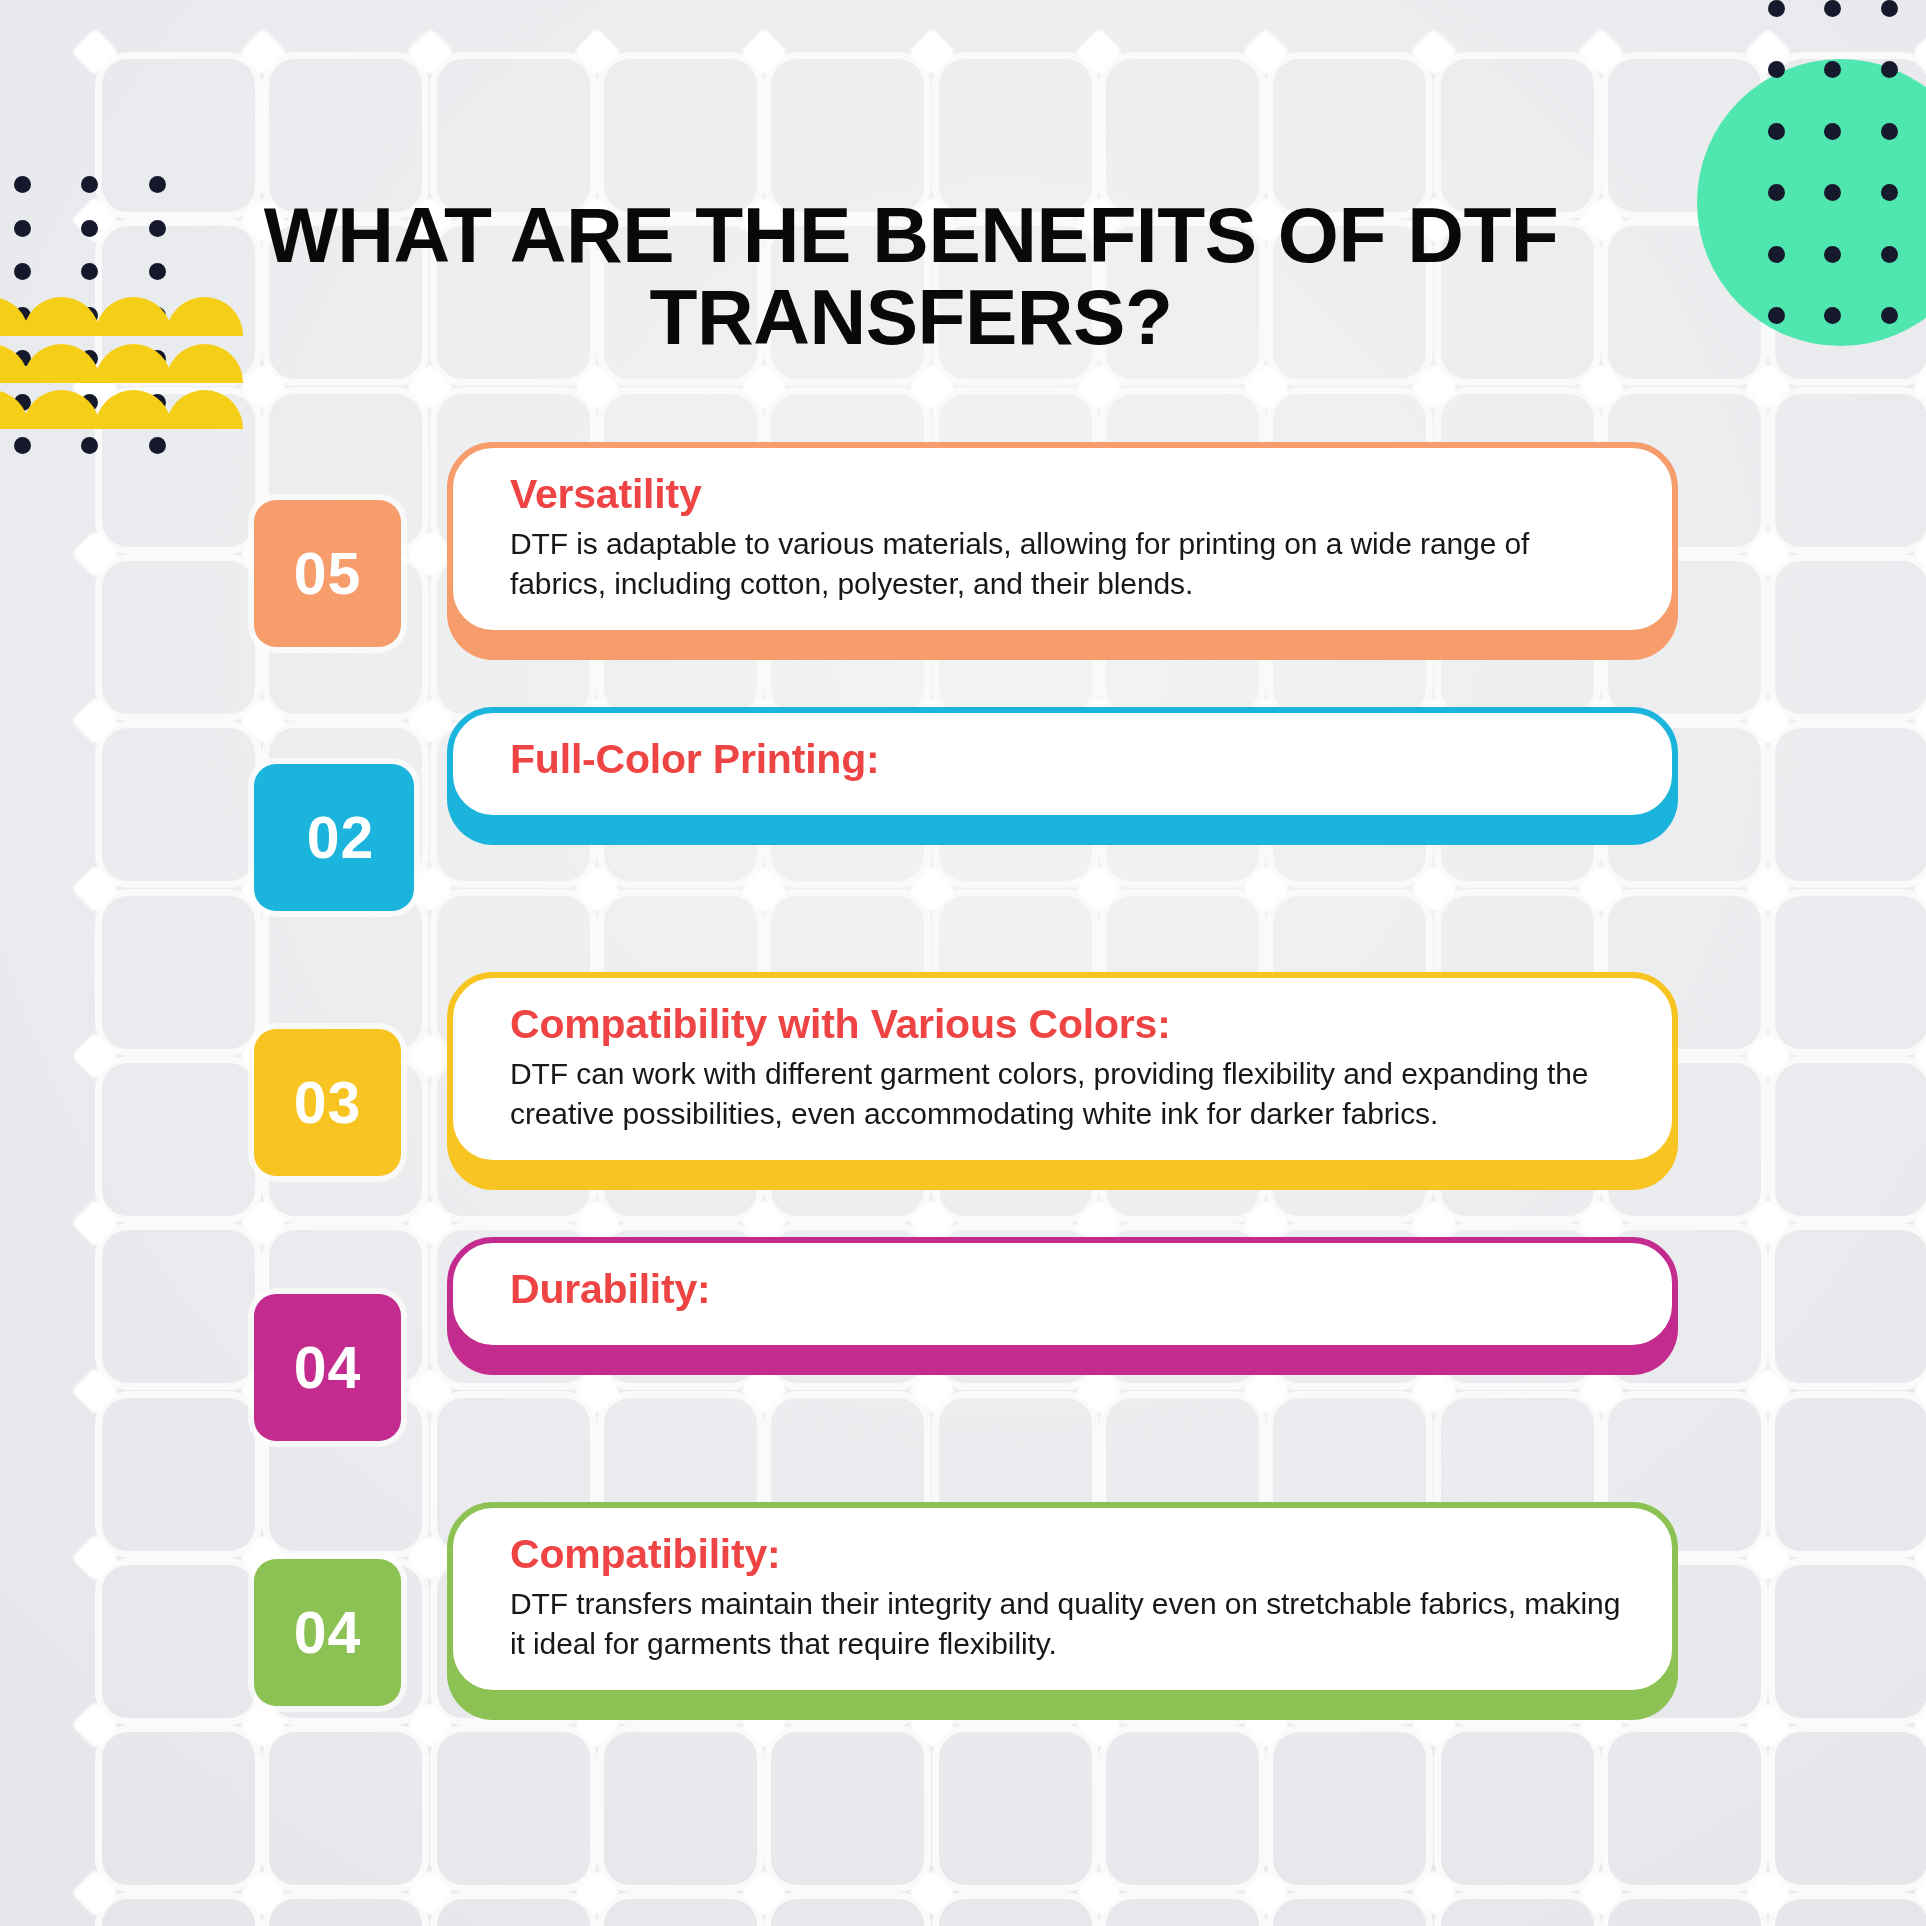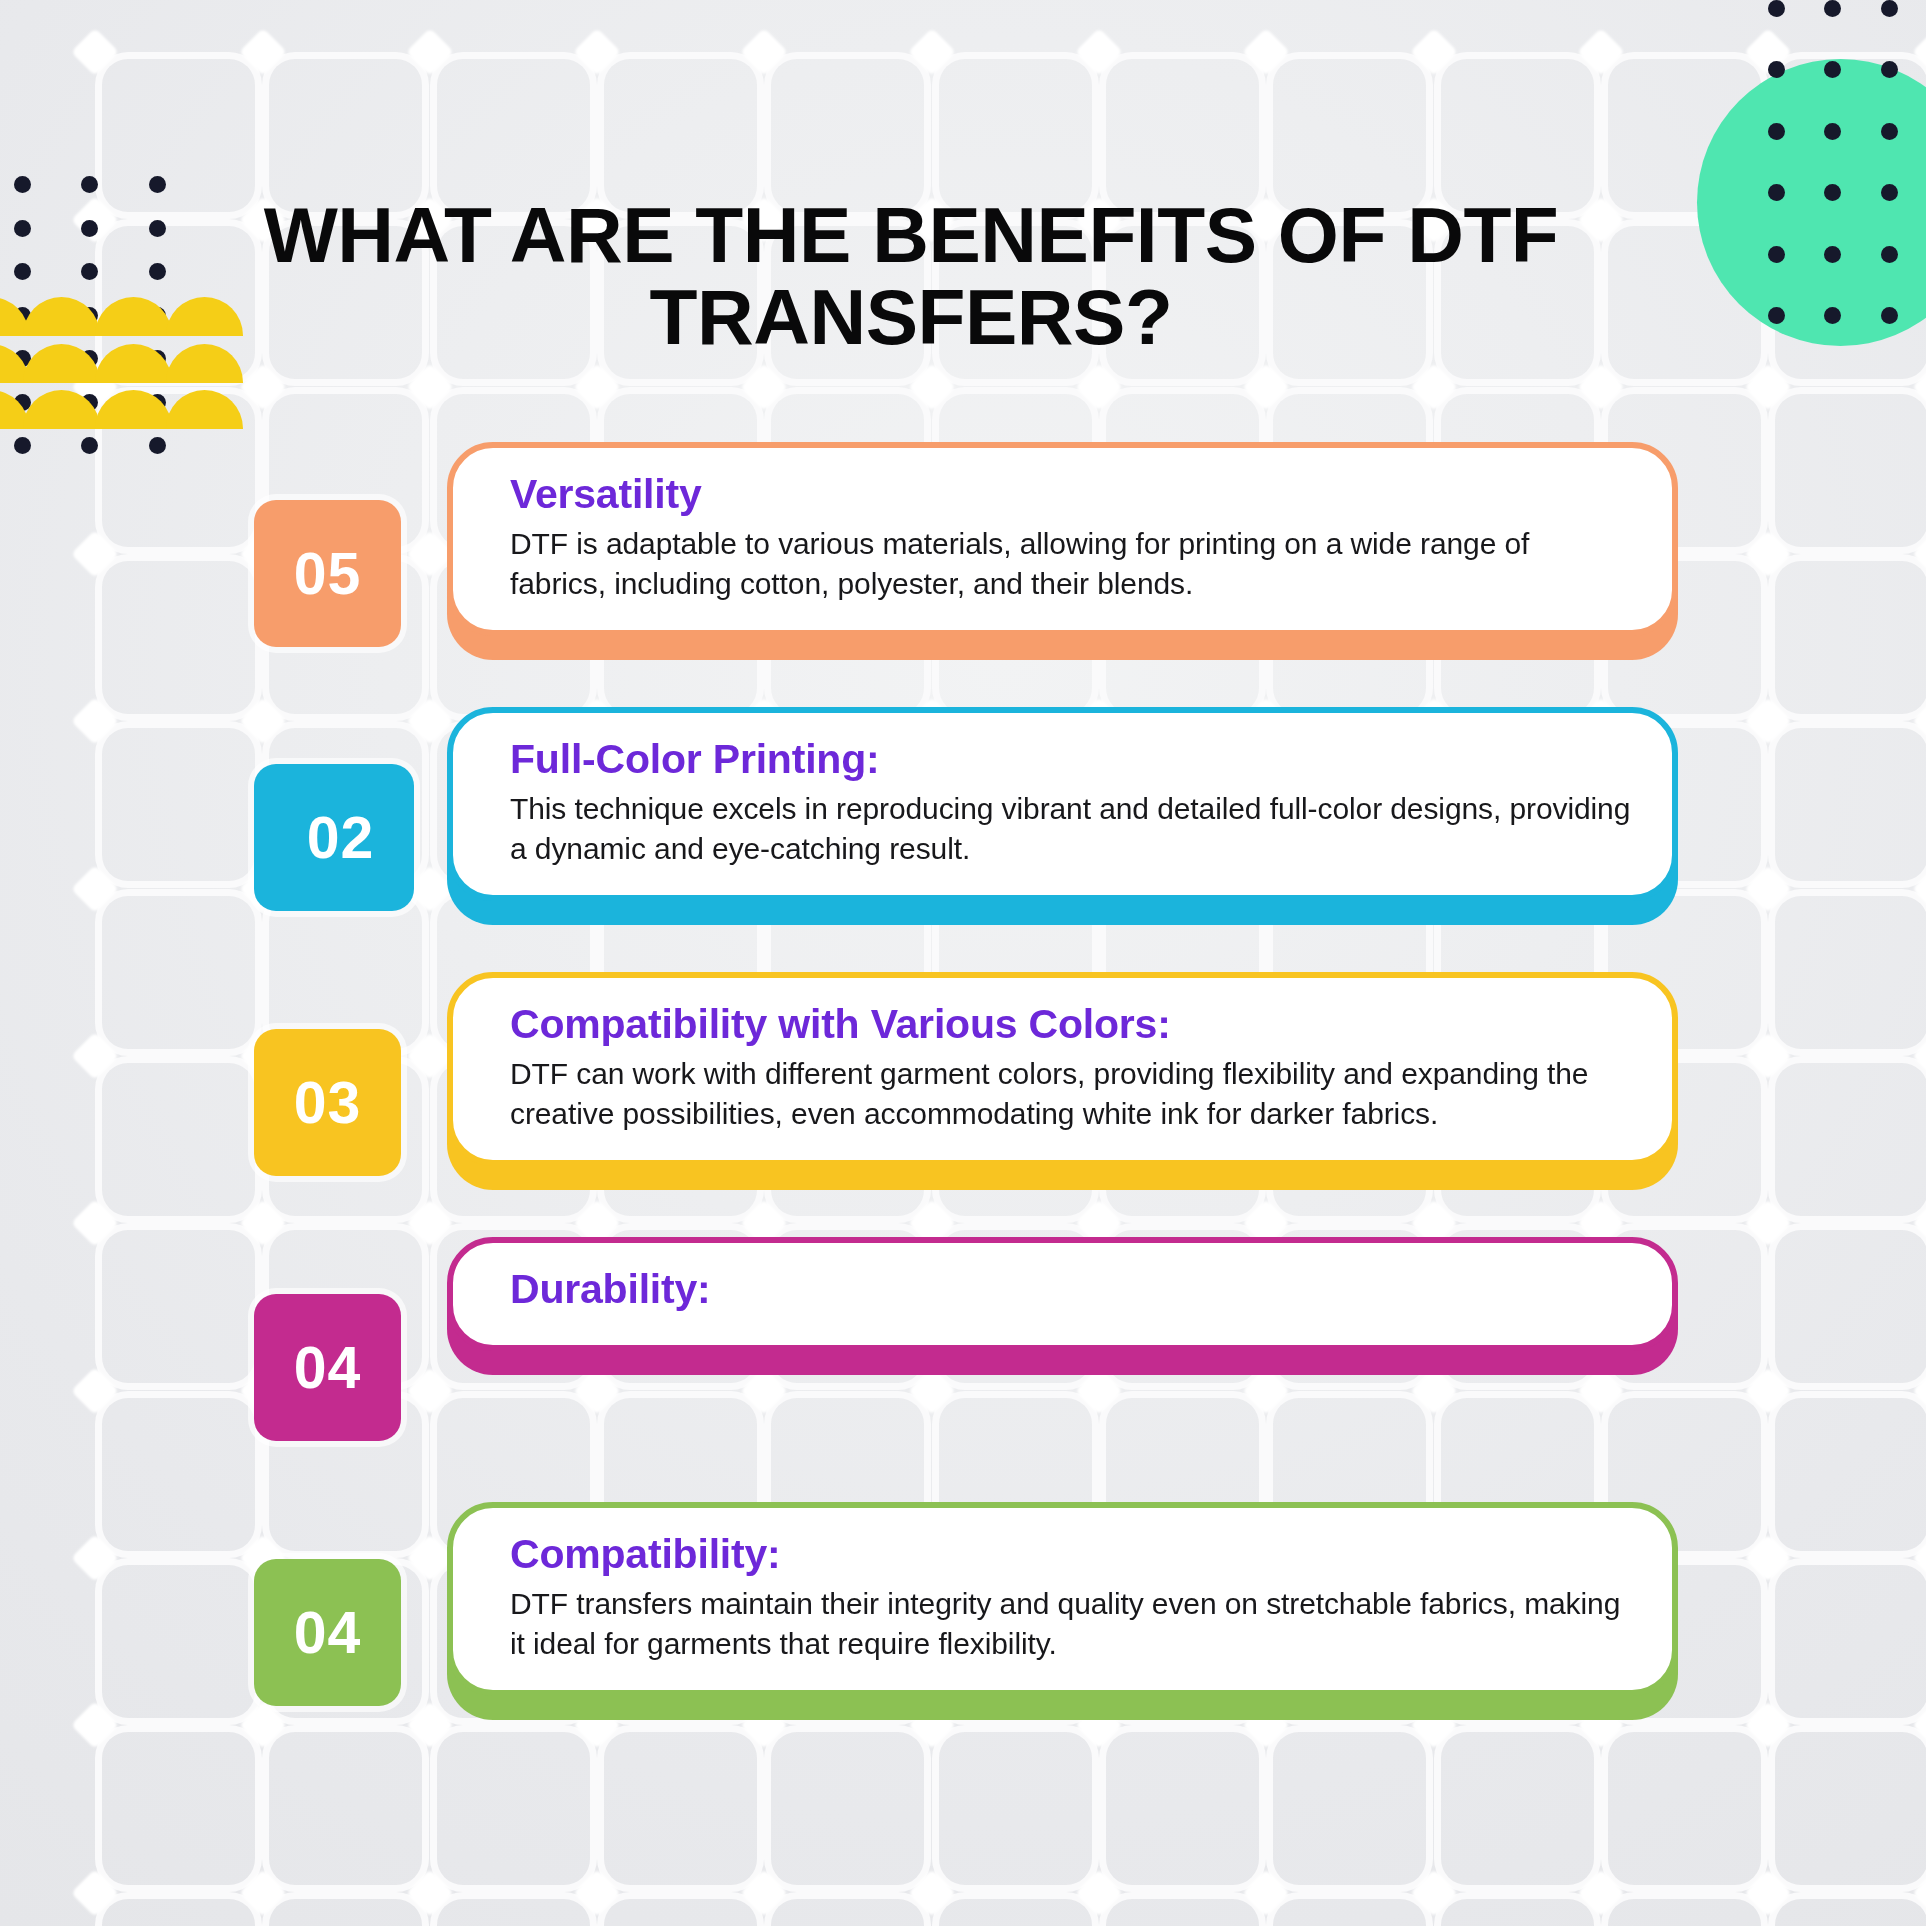--- a/index.html
+++ b/index.html
@@ -127,21 +127,21 @@
     padding:22px 40px 26px 57px;
     box-sizing:border-box;
     z-index:2;
   }
   .card h3{
     margin:0 0 6px 0;
     font-family:"Liberation Sans", sans-serif;
     font-weight:bold;
     font-size:41px;
     line-height:1.18;
-    color:#6d28d9;
+    color:#ef4444;
     letter-spacing:-0.2px;
   }
   .card p{
     margin:0;
     font-family:"Liberation Sans", sans-serif;
     font-size:30px;
     line-height:1.32;
     color:#18181B;
     letter-spacing:-0.1px;
   }
@@ -517,21 +517,20 @@
         </div>
       </div>
     </div>
 
     <div class="row r2">
       <div class="badge" style="background: rgb(27, 180, 220); padding-left: 13px;">02</div>
       <div class="card-wrap">
         <div class="card-shadow" style="background: rgb(27, 180, 220);"></div>
         <div class="card" style="border-color: rgb(27, 180, 220);">
           <h3>Full-Color Printing:</h3>
-          <p>This technique excels in reproducing vibrant and detailed full-color designs, providing a dynamic and eye-catching result.</p>
         </div>
       </div>
     </div>
 
     <div class="row r3">
       <div class="badge" style="background: rgb(248, 196, 33);">03</div>
       <div class="card-wrap">
         <div class="card-shadow" style="background: rgb(248, 196, 33);"></div>
         <div class="card" style="border-color: rgb(248, 196, 33);">
           <h3>Compatibility with Various Colors:</h3>

